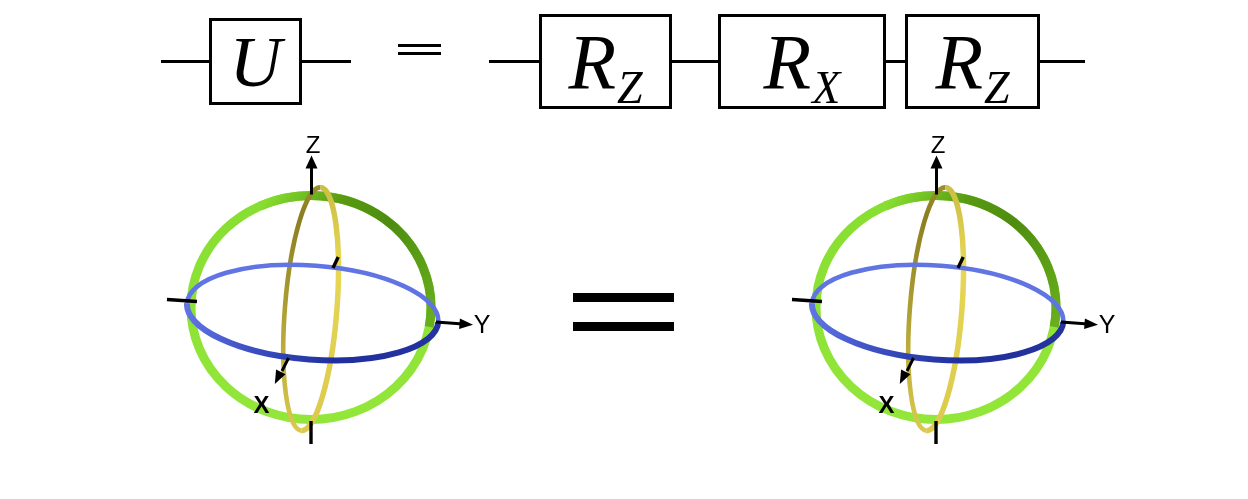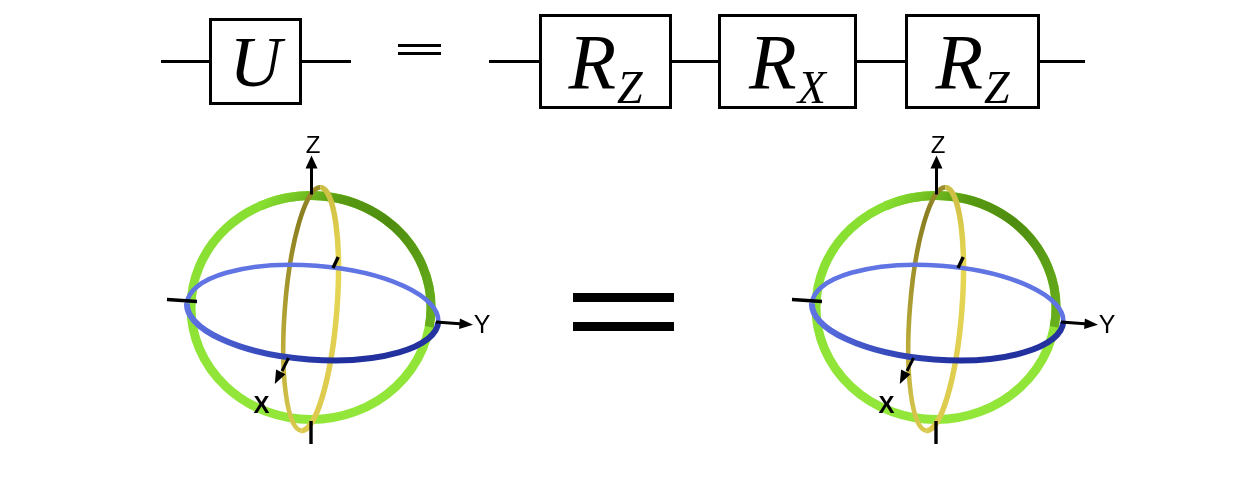--- a/index.html
+++ b/index.html
@@ -47,21 +47,21 @@
   </div>
 
   <div class="eq-small" role="img" aria-label="=">
     <div class="bar b1"></div>
     <div class="bar b2"></div>
   </div>
 
   <div class="gate" style="left:539px;top:14px;width:133px;height:95px">
     <span class="glabel"><span class="gbase">R</span><span class="gsub">Z</span></span>
   </div>
-  <div class="gate" style="left:718px;top:14px;width:139px;height:95px">
+  <div class="gate" style="left:718px;top:14px;width:168px;height:95px">
     <span class="glabel"><span class="gbase">R</span><span class="gsub">X</span></span>
   </div>
   <div class="gate" style="left:905px;top:14px;width:135px;height:95px">
     <span class="glabel"><span class="gbase">R</span><span class="gsub">Z</span></span>
   </div>
 
   <div class="eq-big" role="img" aria-label="=">
     <div class="bar b1"></div>
     <div class="bar b2"></div>
   </div>

